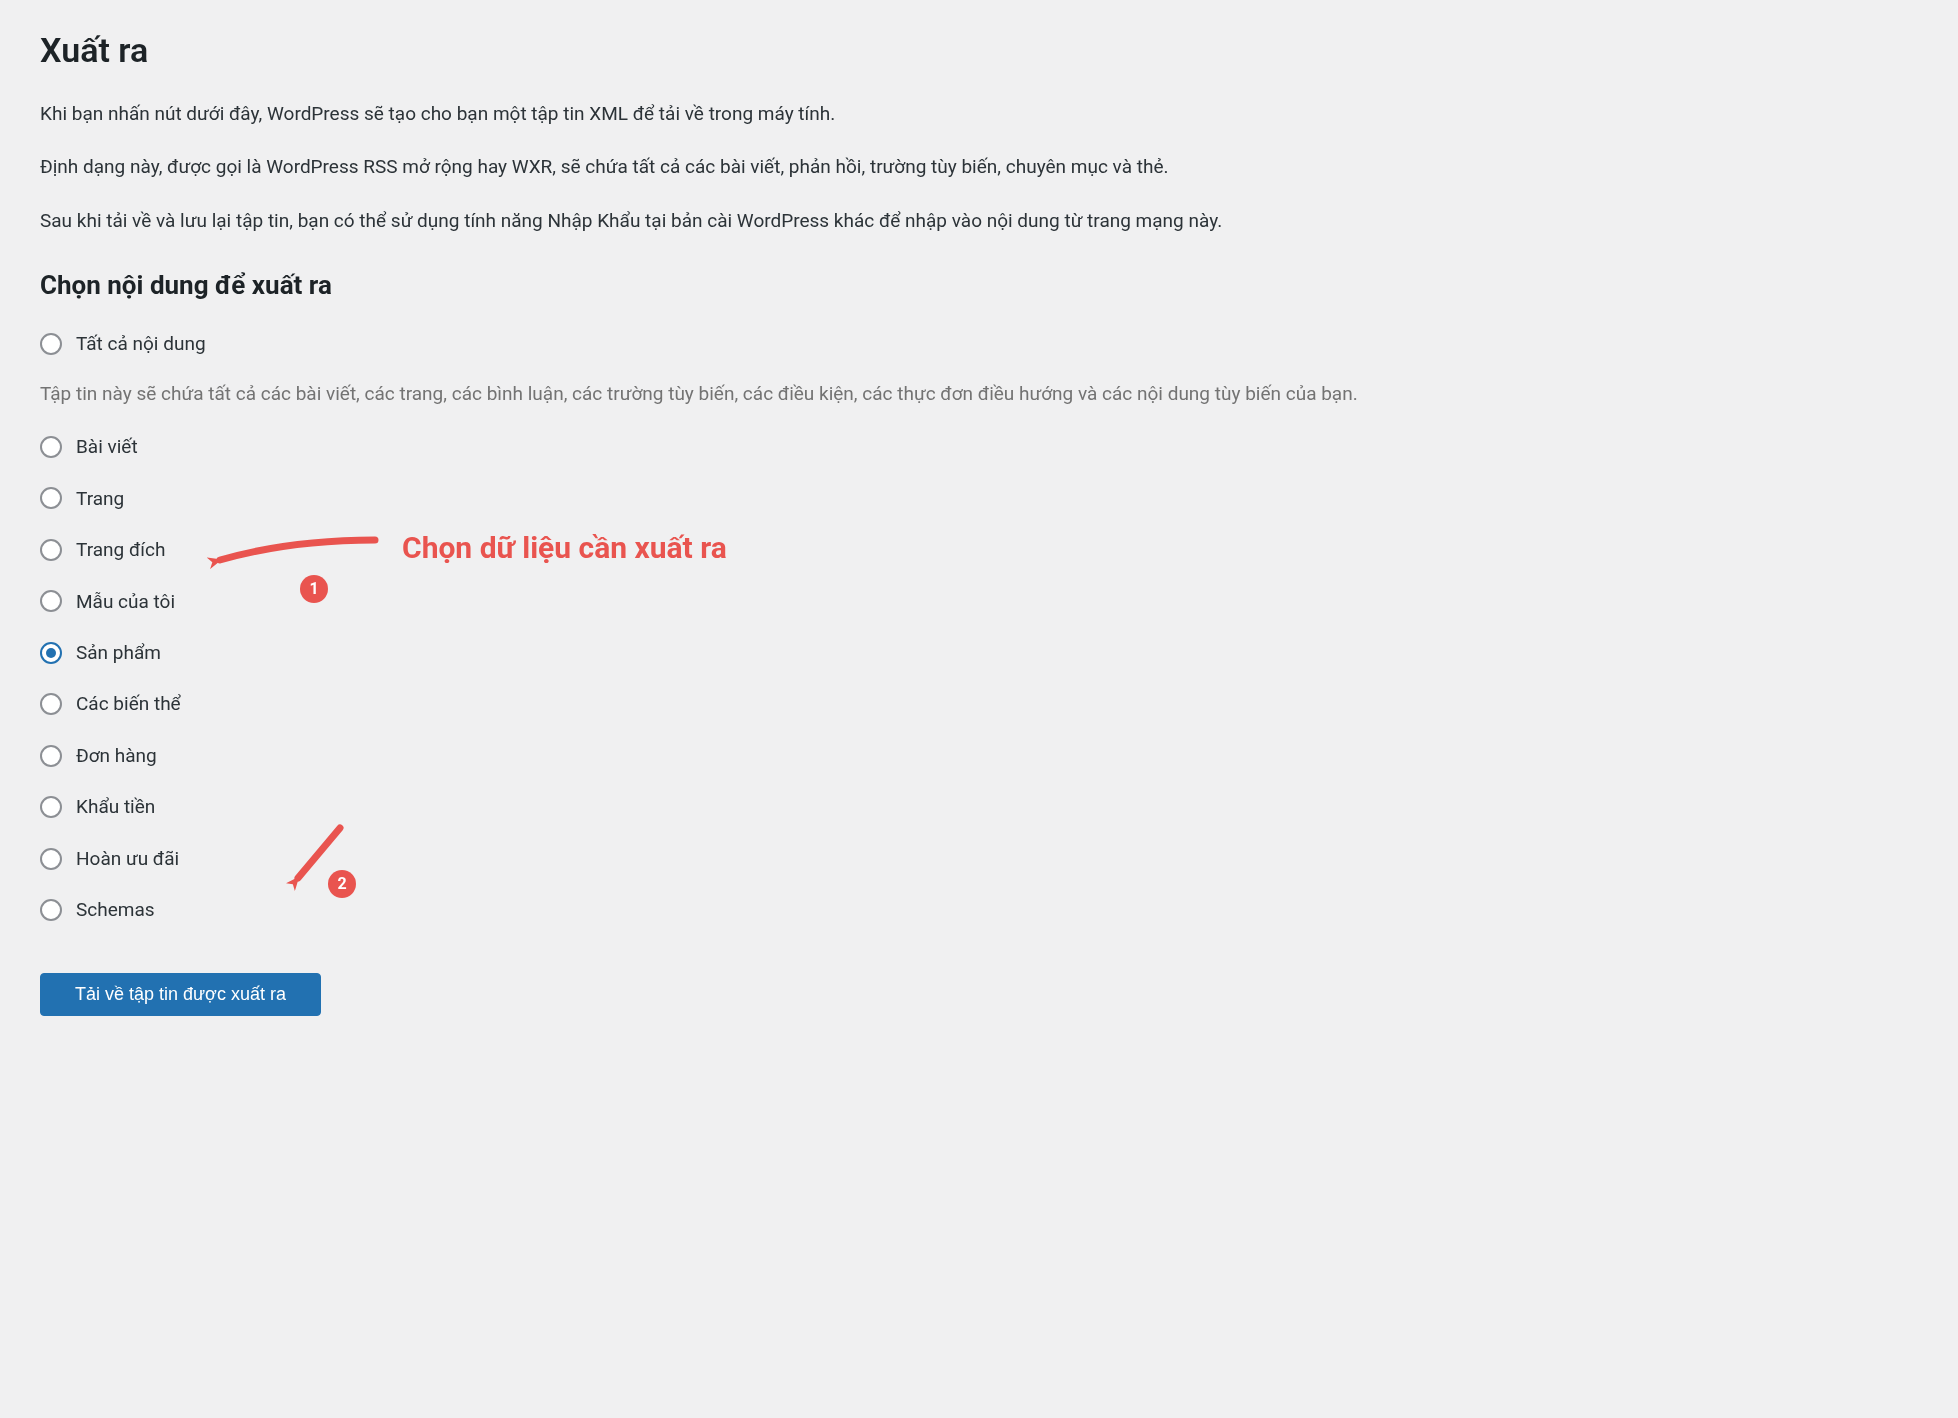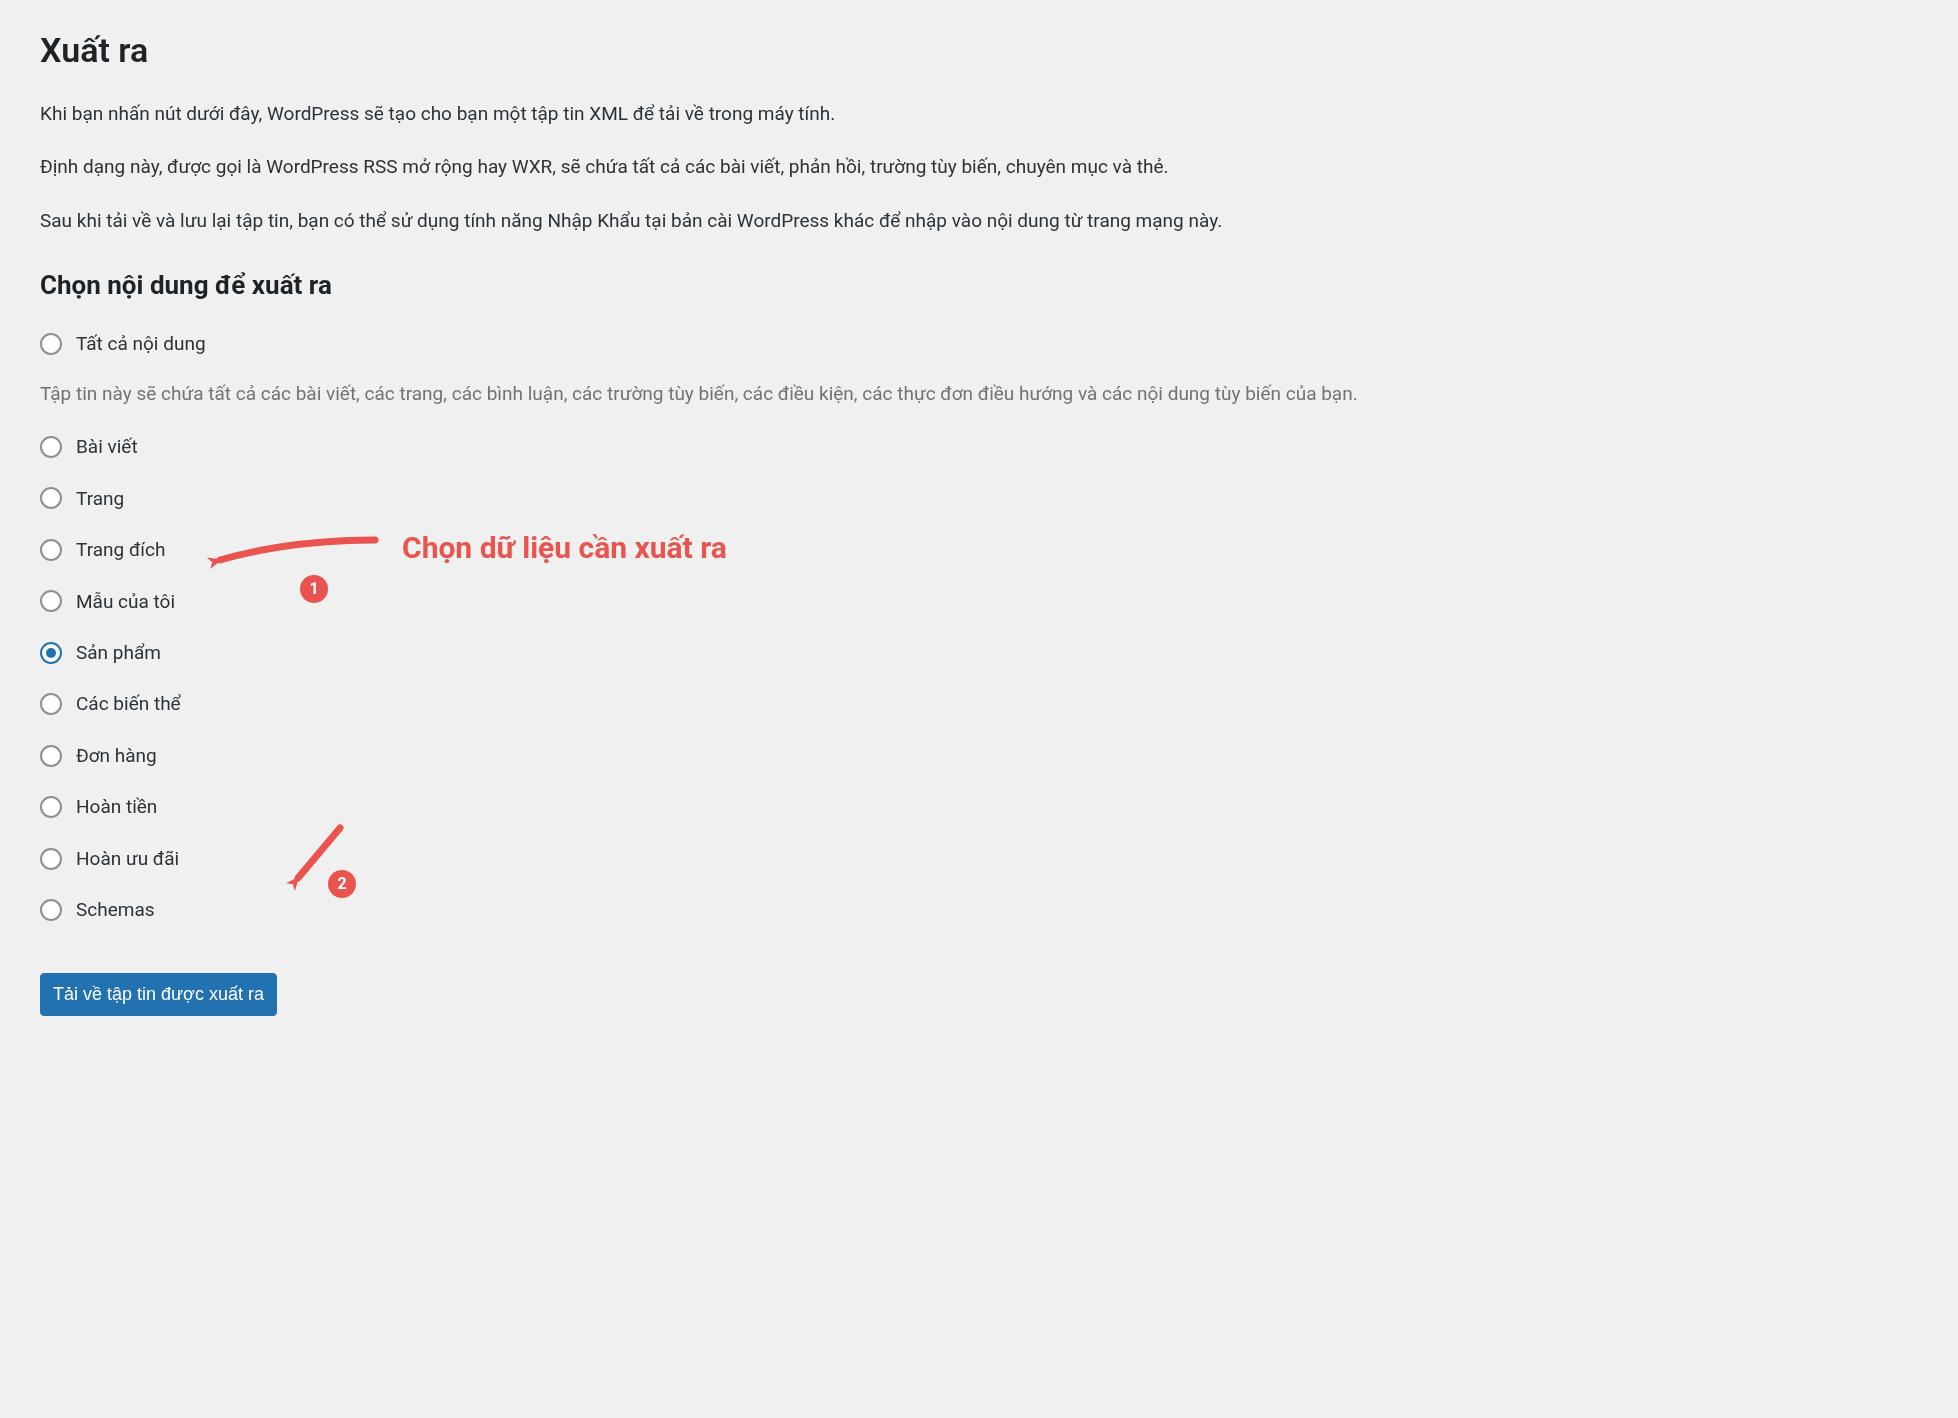--- a/index.html
+++ b/index.html
@@ -70,21 +70,21 @@
     color: #737373;
     margin-bottom: 24px;
     margin-top: -2px;
   }
   .download-button {
     display: inline-block;
     background: #2271b1;
     color: #ffffff;
     font-size: 18px;
     font-weight: 400;
-    padding: 10px 12px;
+    padding: 10px 34px;
     border: 1px solid #2271b1;
     border-radius: 4px;
     cursor: pointer;
     margin-top: 26px;
   }
 
   
   .overlay {
     position: absolute;
     top: 0; left: 0;
@@ -164,21 +164,21 @@
     <span class="radio-label">Các biến thể</span>
   </div>
 
   <div class="radio-row">
     <span class="radio-input"></span>
     <span class="radio-label">Đơn hàng</span>
   </div>
 
   <div class="radio-row">
     <span class="radio-input"></span>
-    <span class="radio-label">Hoàn tiền</span>
+    <span class="radio-label">Khẩu tiền</span>
   </div>
 
   <div class="radio-row">
     <span class="radio-input"></span>
     <span class="radio-label">Hoàn ưu đãi</span>
   </div>
 
   <div class="radio-row">
     <span class="radio-input"></span>
     <span class="radio-label">Schemas</span>

